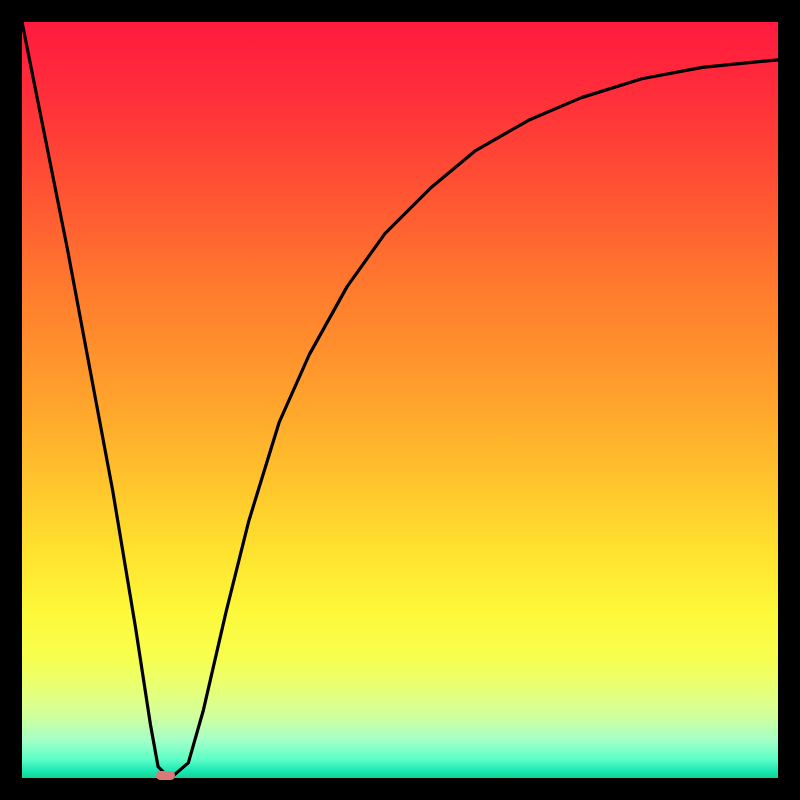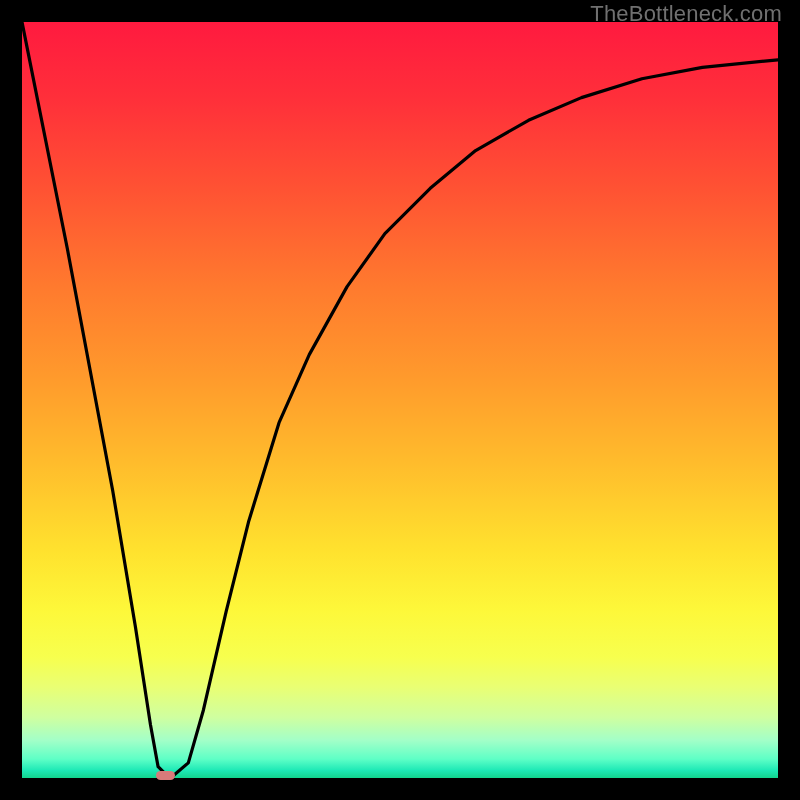--- a/index.html
+++ b/index.html
@@ -70,14 +70,13 @@
 
 <div class="chart-container">
 
   <div class="plot-area">
     <svg class="curve-svg" viewBox="0 0 756 756" preserveAspectRatio="none">
       <path id="curve-path" fill="none" stroke="#000" stroke-width="3.2" stroke-linejoin="round" stroke-linecap="round" d="M0.00 0.00 L45.36 226.80 L90.72 468.72 L113.40 604.80 L128.52 703.08 L136.08 744.66 L143.64 752.22 L151.20 753.73 L166.32 740.88 L181.44 687.96 L204.12 589.68 L226.80 498.96 L257.04 400.68 L287.28 332.64 L325.08 264.60 L362.88 211.68 L408.24 166.32 L453.60 128.52 L506.52 98.28 L559.44 75.60 L619.92 56.70 L680.40 45.36 L756.00 37.80"></path>
     </svg>
     <div id="marker" class="marker" style="left: 133.812px; top: 749.196px; width: 19.656px; height: 9.072px; background: rgb(217, 122, 122);"></div>
   </div>
 
-  <div class="watermark">TheBottleneck.com</div>
 </div>
 
 </body></html>

